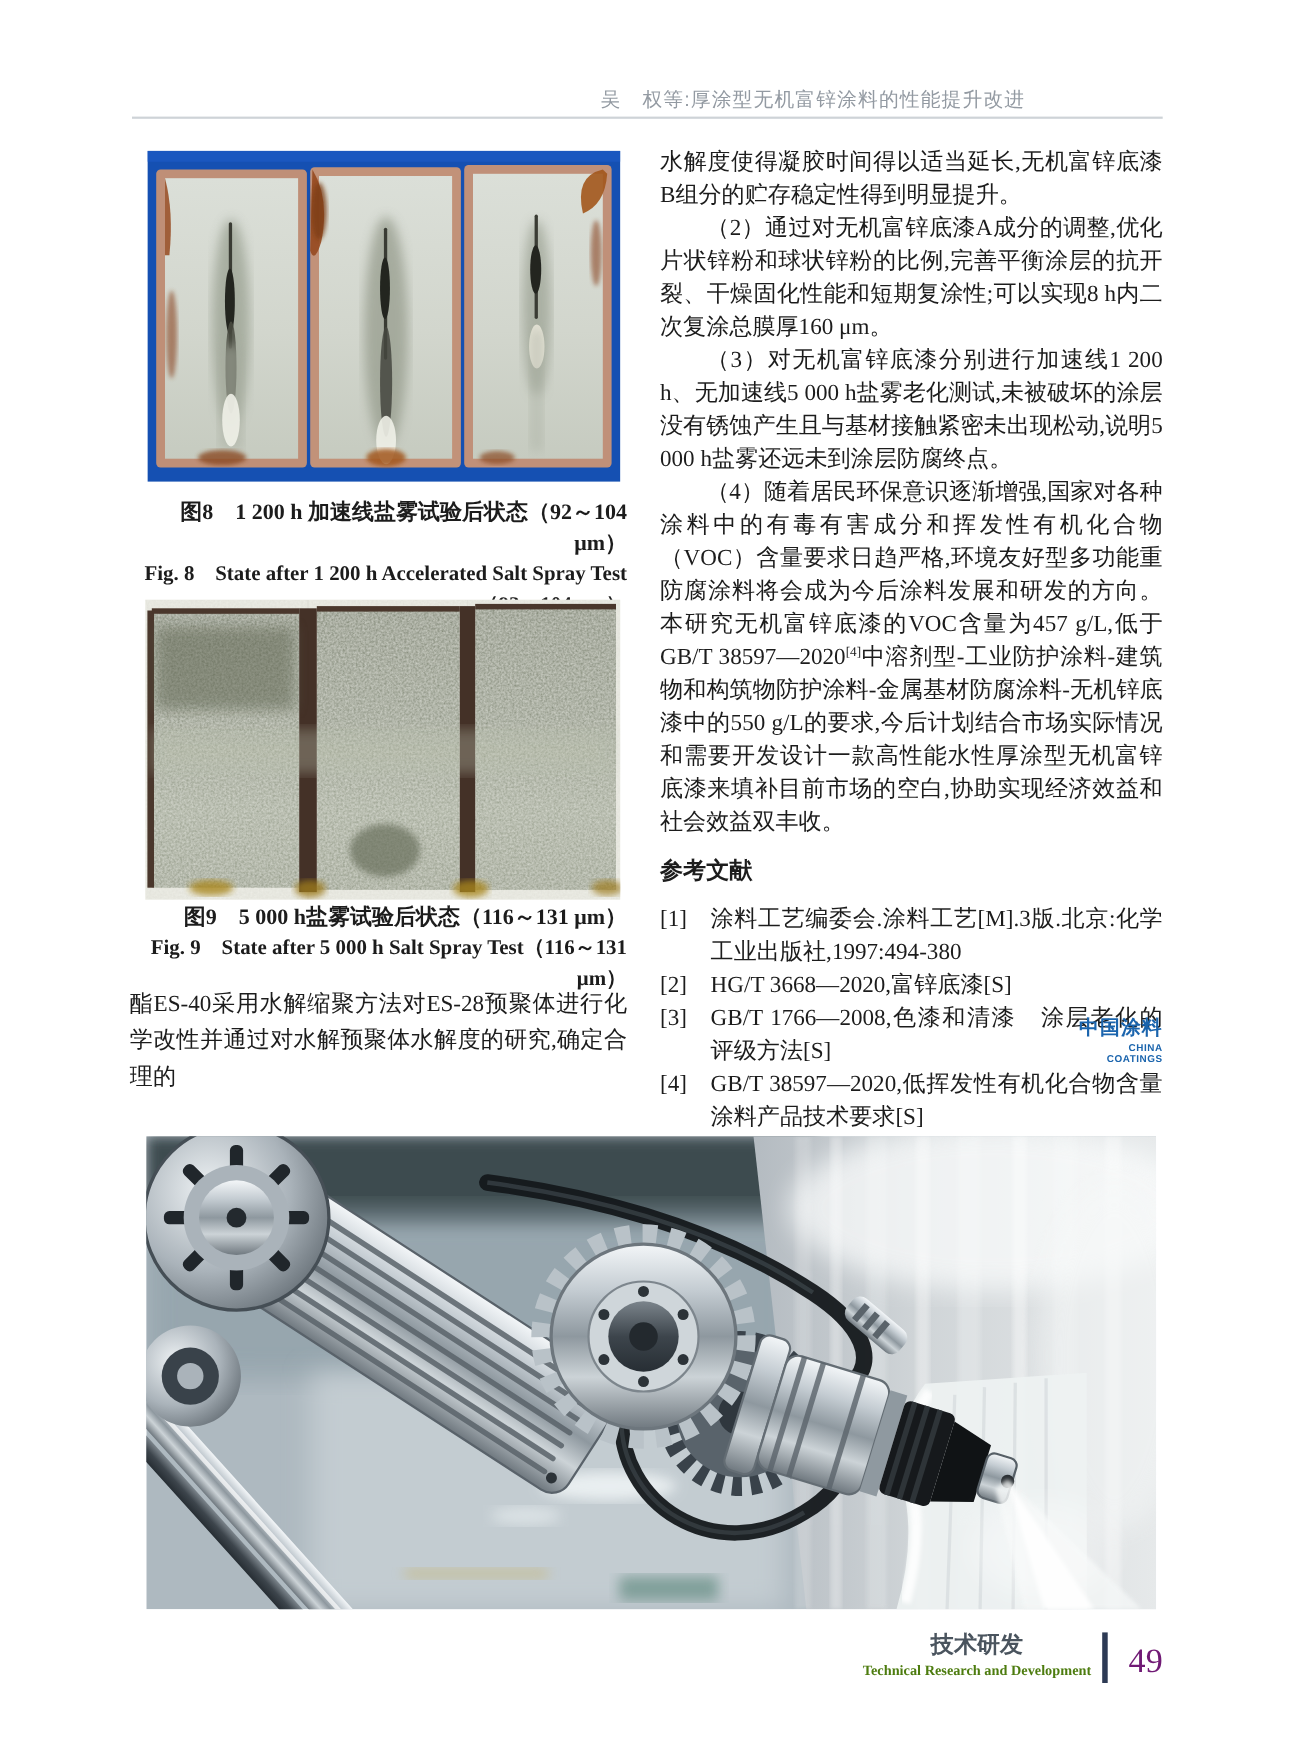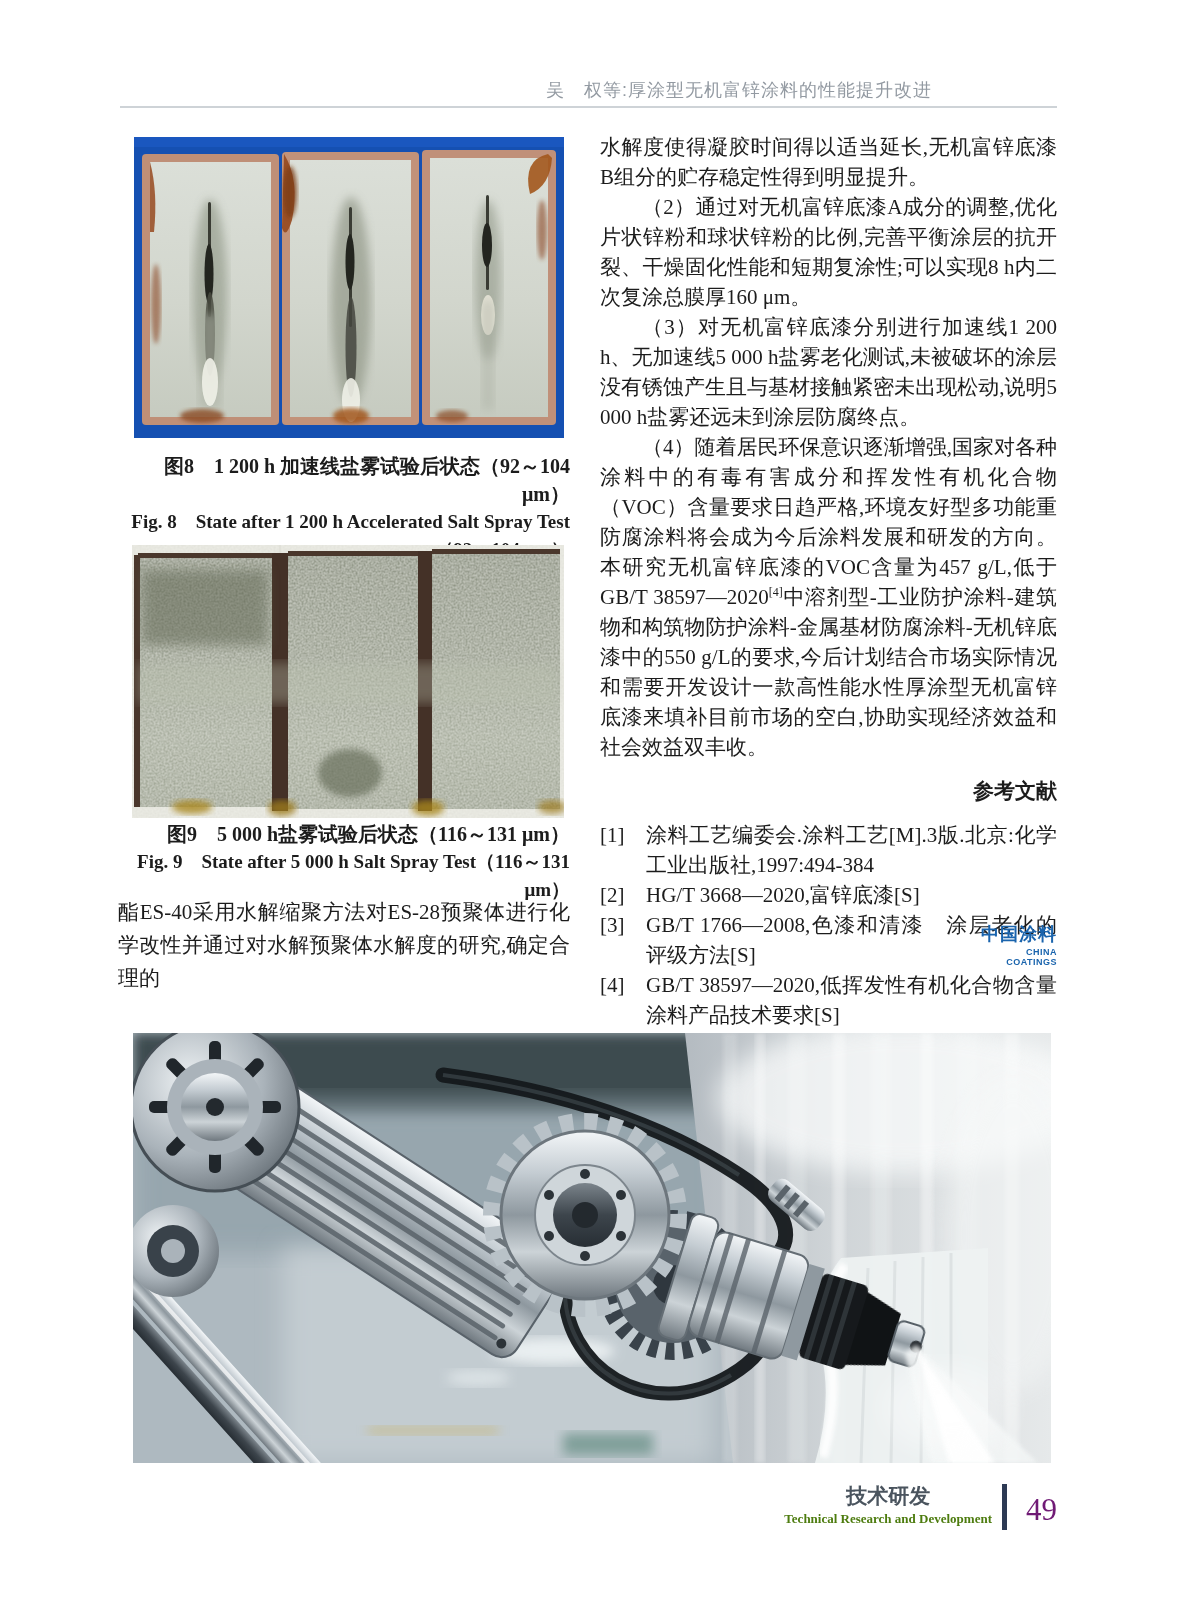--- a/index.html
+++ b/index.html
@@ -24,21 +24,21 @@
   .cap9{top:820px;}
   .caption .en{font-size:19px;}
 
   .left-para{position:absolute;top:896px;left:-2px;width:452px;font-size:21px;line-height:33px;
         text-align:justify;}
 
   .body-p{margin:0;font-size:21px;line-height:30px;text-align:justify;}
   .body-p.indent{text-indent:2em;}
   .body-p sup{font-size:12px;line-height:0;}
 
-  .ref-heading{margin:14px 0 14px 0;height:30px;line-height:30px;text-align:right;font-weight:bold;font-size:21px;}
+  .ref-heading{margin:14px 0 14px 0;height:30px;line-height:30px;text-align:left;font-weight:bold;font-size:21px;}
   .ref-list{margin:0;padding:0;list-style:none;}
   .ref-item{position:relative;margin:0;padding-left:46px;font-size:21px;line-height:30px;text-align:justify;}
   .ref-marker{position:absolute;left:0;top:0;}
 
   
   .cc-logo{position:absolute;left:981px;top:922px;width:76px;text-align:right;}
   .cc-zh{font-size:18px;font-weight:bold;color:#1a64ad;letter-spacing:1px;
         font-family:"Liberation Sans","DejaVu Sans",sans-serif;}
   .cc-en{font-size:9px;font-weight:bold;color:#1a64ad;letter-spacing:0.5px;margin-top:1px;
         font-family:"Liberation Sans","DejaVu Sans",sans-serif;}
@@ -183,21 +183,21 @@
     <p class="body-p">水解度使得凝胶时间得以适当延长,无机富锌底漆B组分的贮存稳定性得到明显提升。</p>
     <p class="body-p indent">（2）通过对无机富锌底漆A成分的调整,优化片状锌粉和球状锌粉的比例,完善平衡涂层的抗开裂、干燥固化性能和短期复涂性;可以实现8 h内二次复涂总膜厚160 μm。</p>
     <p class="body-p indent">（3）对无机富锌底漆分别进行加速线1 200 h、无加速线5 000 h盐雾老化测试,未被破坏的涂层没有锈蚀产生且与基材接触紧密未出现松动,说明5 000 h盐雾还远未到涂层防腐终点。</p>
     <p class="body-p indent"><span>（4）随着居民环保意识逐渐增强,国家对各种涂料中的有毒有害成分和挥发性有机化合物（VOC）含量要求日趋严格,环境友好型多功能重防腐涂料将会成为今后涂料发展和研发的方向。本研究无机富锌底漆的VOC含量为457 g/L,低于GB/T 38597—2020</span><sup>[4]</sup><span>中溶剂型-工业防护涂料-建筑物和构筑物防护涂料-金属基材防腐涂料-无机锌底漆中的550 g/L的要求,今后计划结合市场实际情况和需要开发设计一款高性能水性厚涂型无机富锌底漆来填补目前市场的空白,协助实现经济效益和社会效益双丰收。</span></p>
 
     <div class="ref-heading">参考文献</div>
 
     <ul class="ref-list">
       <li class="ref-item">
         <span class="ref-marker">[1]</span>
-        <span>涂料工艺编委会.涂料工艺[M].3版.北京:化学工业出版社,1997:494-384</span>
+        <span>涂料工艺编委会.涂料工艺[M].3版.北京:化学工业出版社,1997:494-380</span>
       </li>
       <li class="ref-item">
         <span class="ref-marker">[2]</span>
         <span>HG/T 3668—2020,富锌底漆[S]</span>
       </li>
       <li class="ref-item">
         <span class="ref-marker">[3]</span>
         <span>GB/T 1766—2008,色漆和清漆　涂层老化的评级方法[S]</span>
       </li>
       <li class="ref-item">

